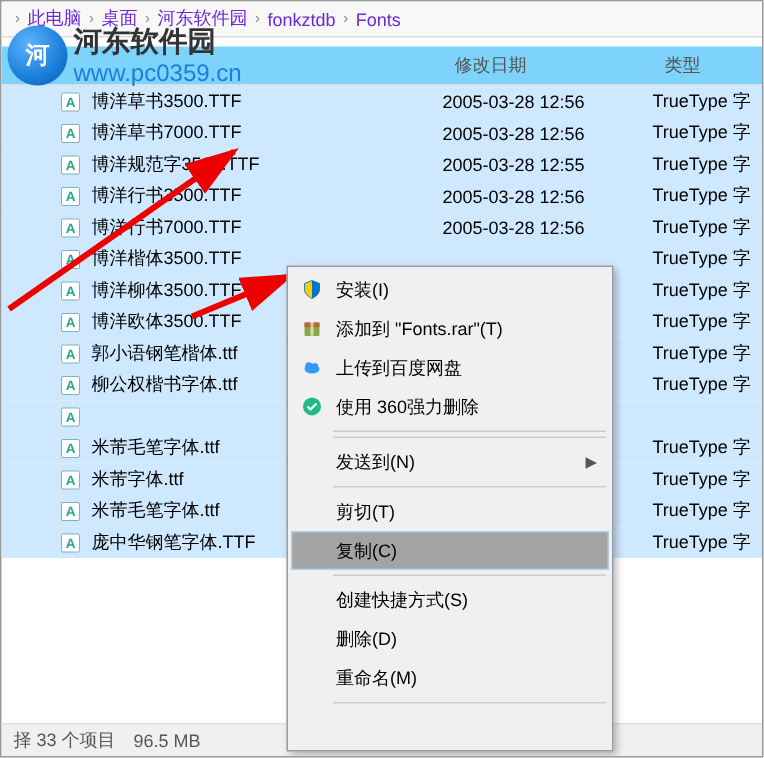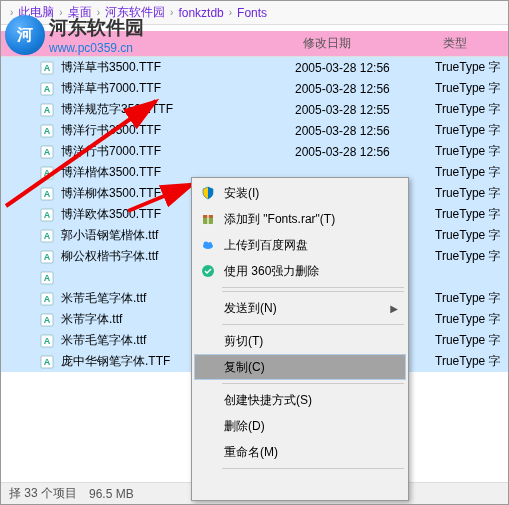--- a/index.html
+++ b/index.html
@@ -6,23 +6,23 @@
 body { width: 509px; height: 505px; background: #fff; font-size: 12px; overflow: hidden; position: relative; border: 1px solid #999; }
 
 .breadcrumb { height: 24px; display: flex; align-items: center; padding: 2px 6px; background: #f8f8f8; border-bottom: 1px solid #ddd; gap: 2px; }
 .breadcrumb .crumb { color: #6d28d9; cursor: pointer; }
 .breadcrumb .sep { color: #888; padding: 0 3px; font-size: 10px; }
 
 .logo-overlay { position: absolute; top: 14px; left: 4px; z-index: 5; display: flex; align-items: center; gap: 4px; }
 .logo-ball { width: 40px; height: 40px; border-radius: 50%; background: radial-gradient(circle at 35% 30%, #5db3ff 0%, #1a7edb 60%, #0c5da8 100%); display: flex; align-items: center; justify-content: center; color: #fff; font-weight: bold; font-size: 16px; }
 .logo-text-wrap { display: flex; flex-direction: column; }
 .logo-name { font-size: 19px; color: #333; font-weight: bold; }
-.logo-url { font-size: 12px; color: #1a7edb; }
-
-.headers { height: 26px; display: flex; align-items: center; border-bottom: 1px solid #ddd; background: #f9a8d4; margin-top: 6px; }
+.logo-url { font-size: 16px; color: #1a7edb; }
+
+.headers { height: 26px; display: flex; align-items: center; border-bottom: 1px solid #ddd; background: #7dd3fc; margin-top: 6px; }
 .headers .col { padding: 4px 8px; color: #555; border-right: 1px solid transparent; }
 .col-name { flex: 0 0 294px; padding-left: 38px; }
 .col-date { flex: 0 0 140px; }
 .col-type { flex: 1; }
 
 .file-list { position: relative; }
 .row { height: 21px; display: flex; align-items: center; border-bottom: 0; padding-left: 38px; }
 .row.sel { background: #cde8ff; }
 .row .icon { width: 16px; height: 16px; margin-right: 6px; display: flex; align-items: center; justify-content: center; }
 .row .fname { flex: 0 0 234px; white-space: nowrap; overflow: hidden; }

